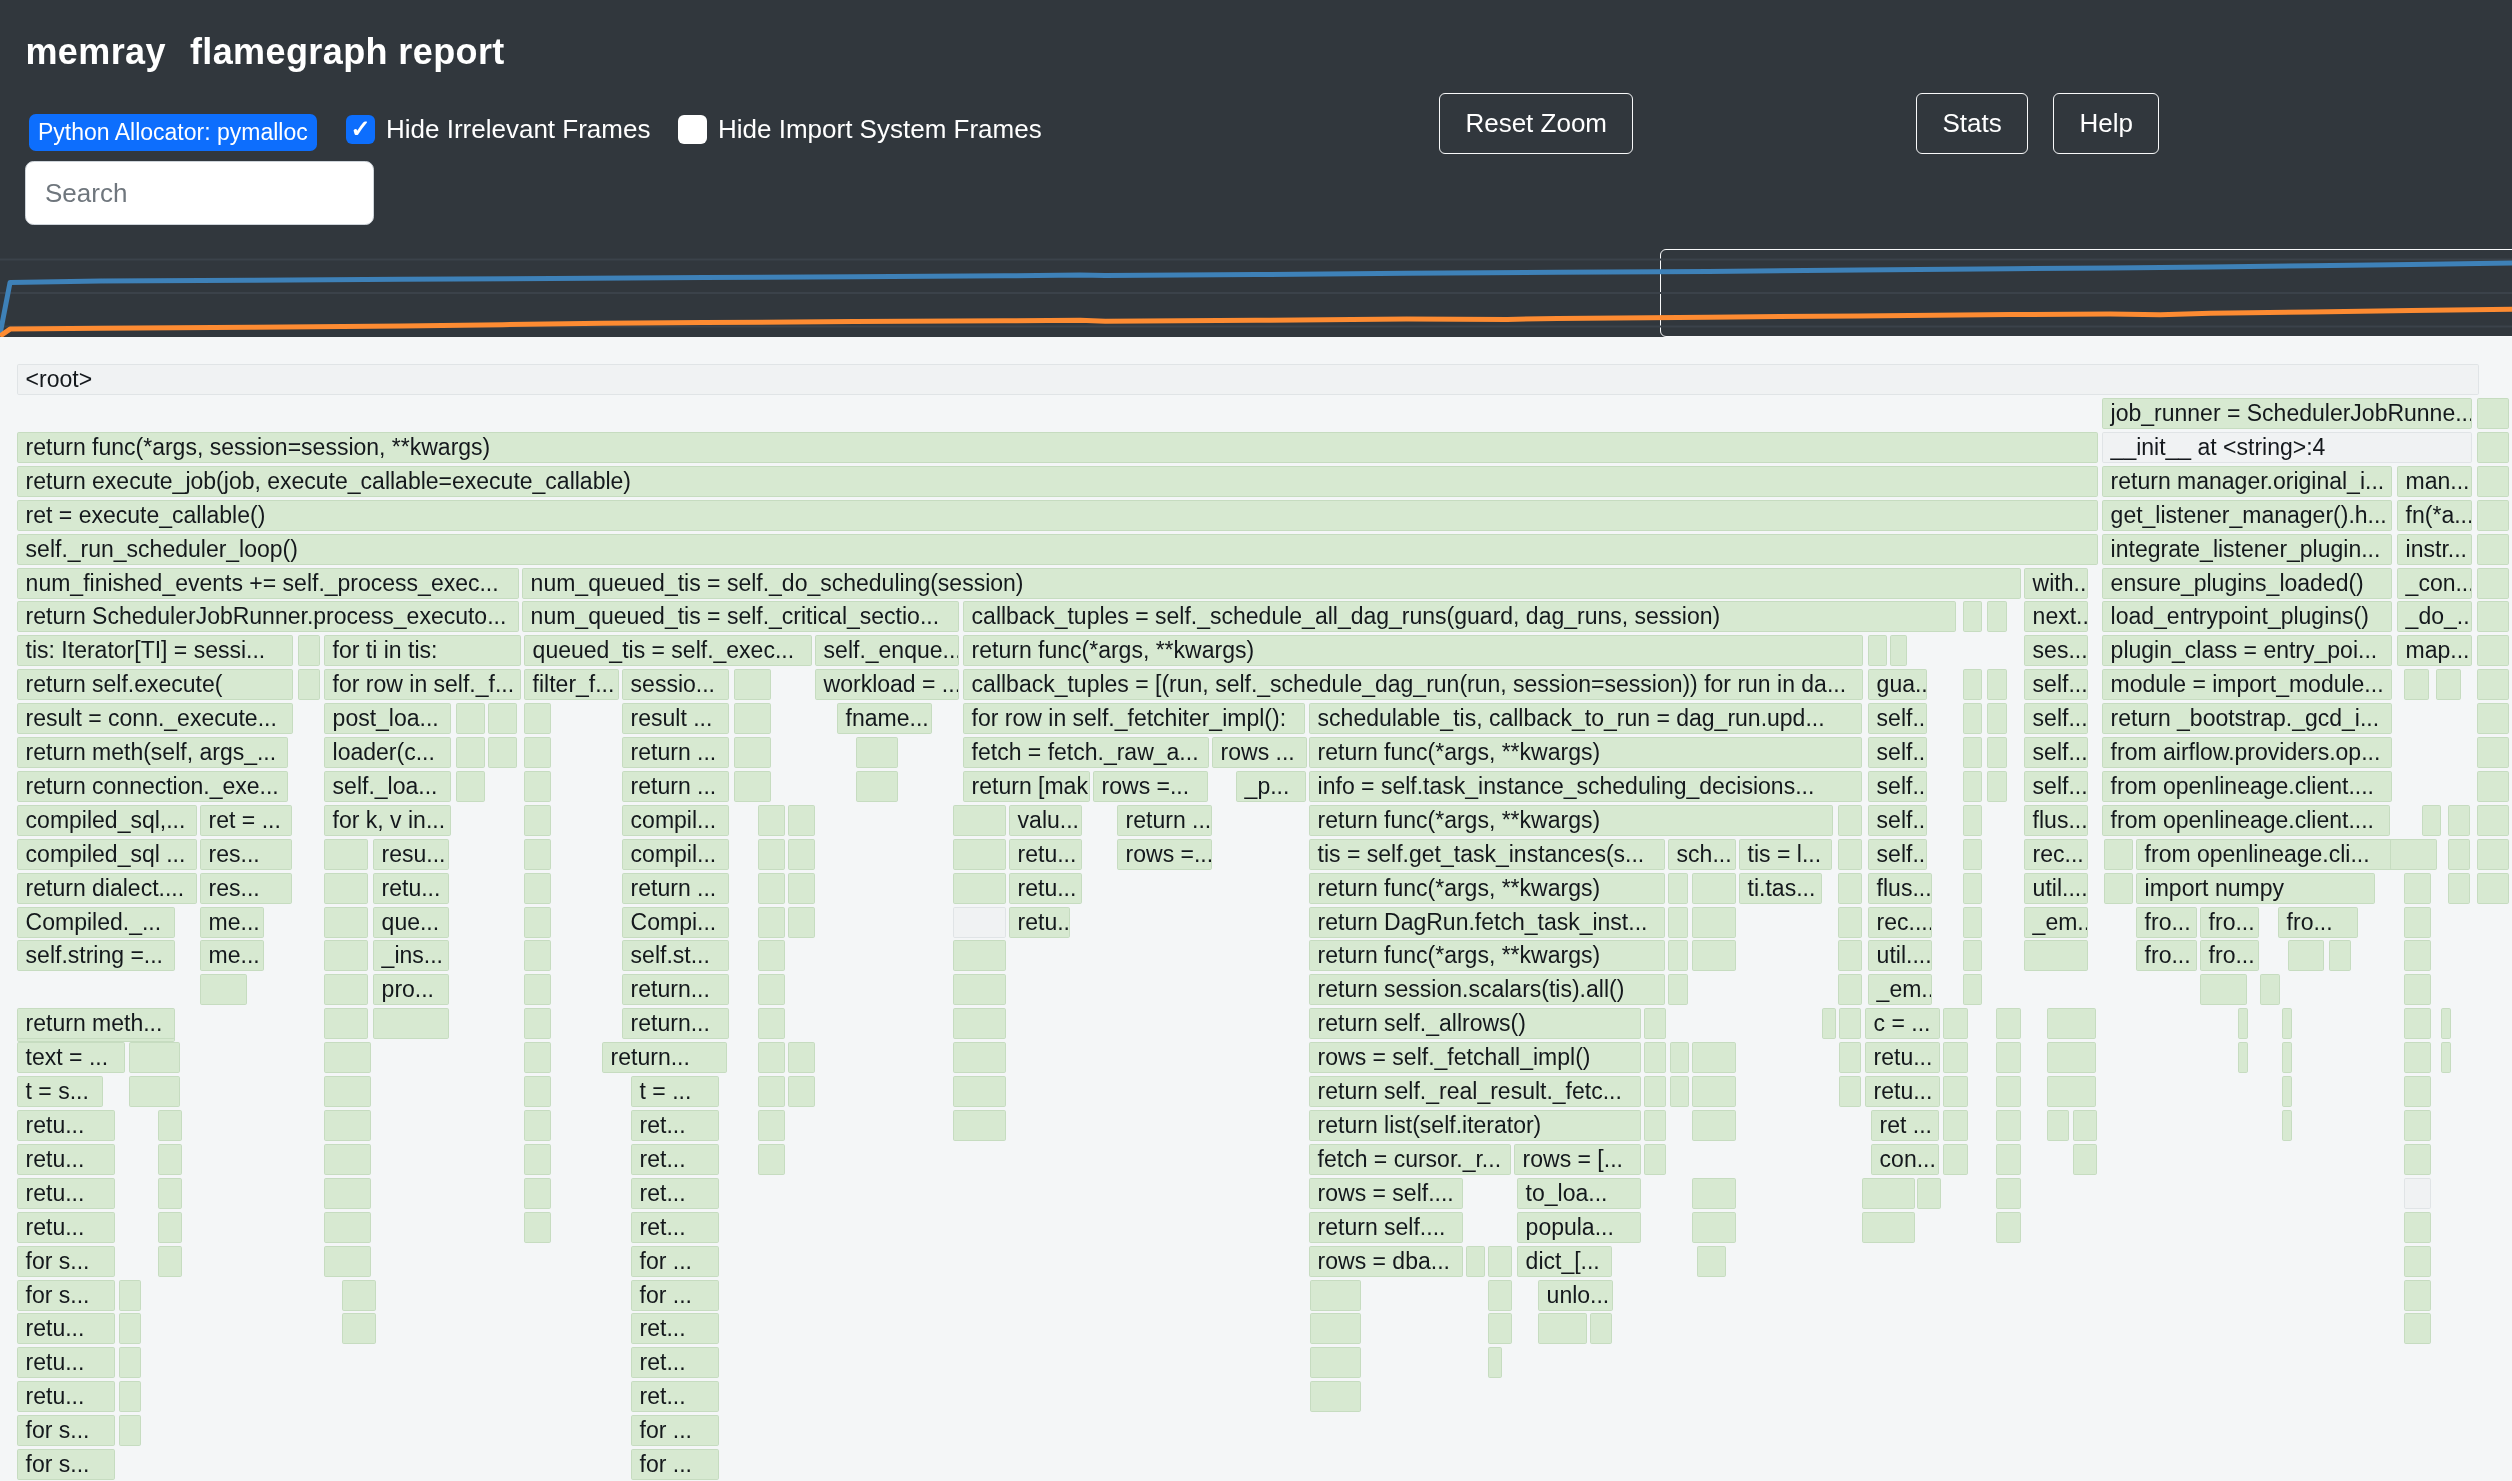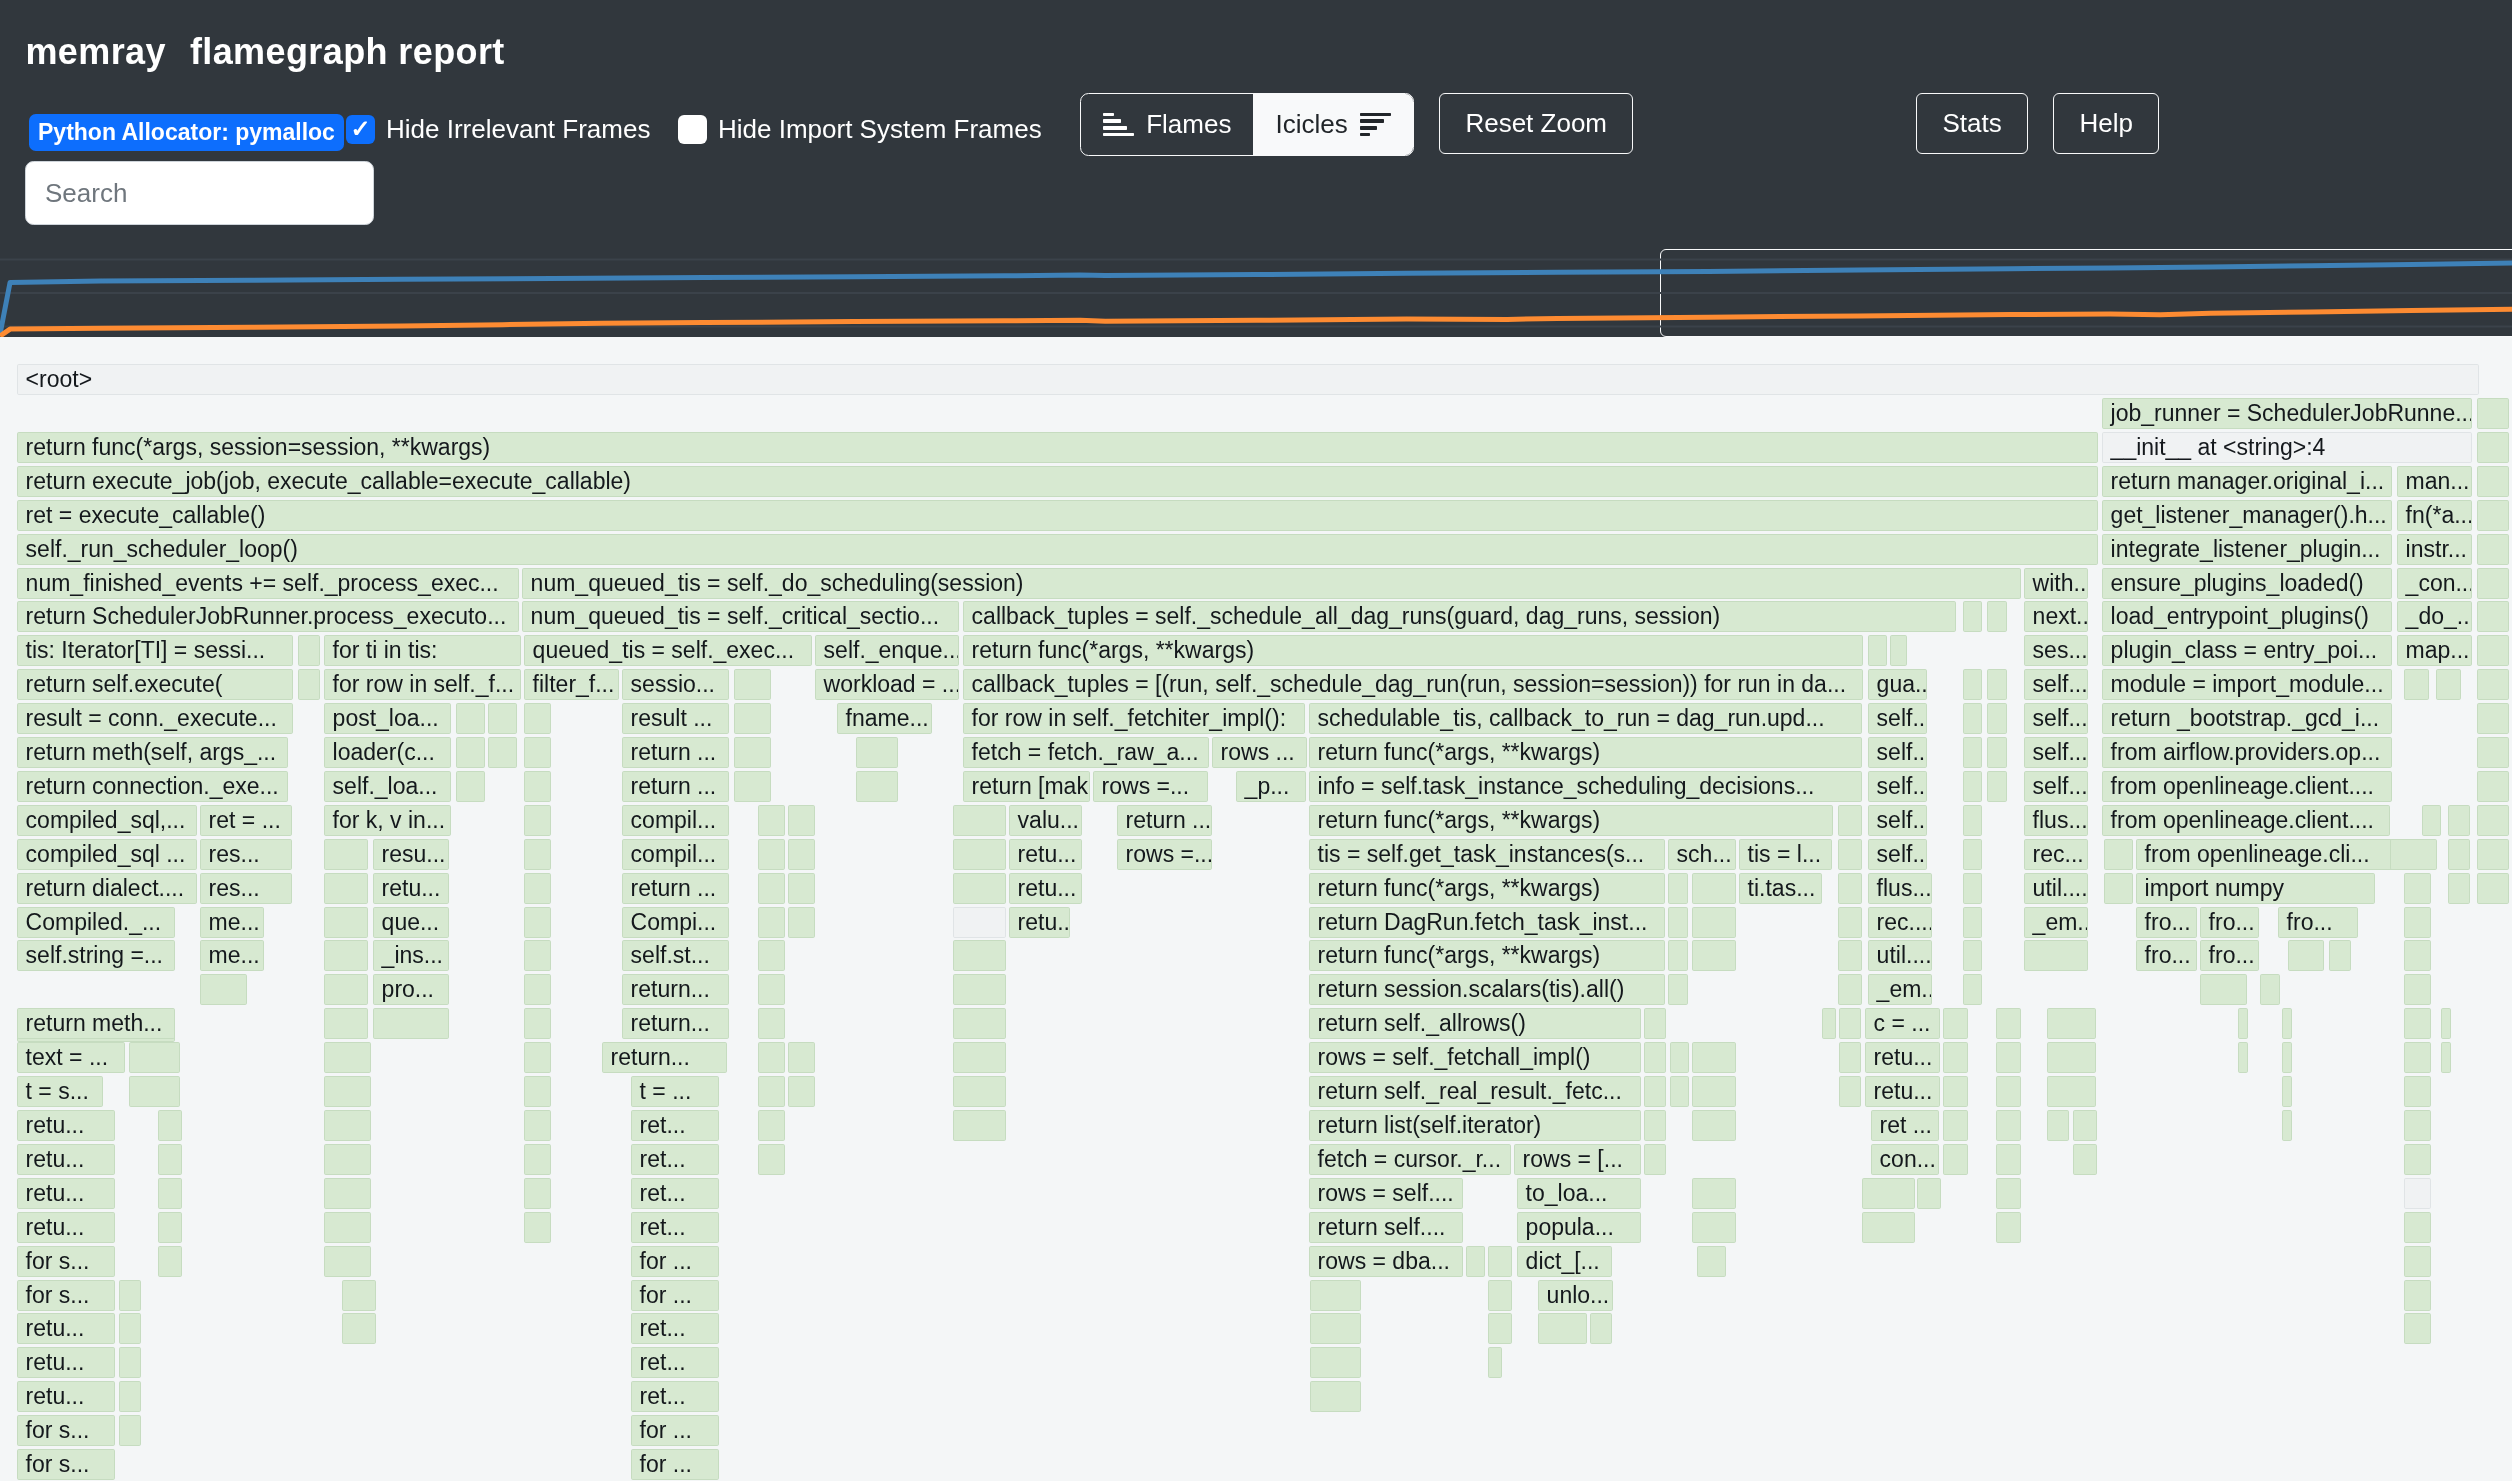--- a/index.html
+++ b/index.html
@@ -4,21 +4,21 @@
 <style>
   html,body{margin:0;padding:0;}
   body{font-family:"Liberation Sans",sans-serif;}
   .app{position:relative;width:2512px;height:1482px;background:#31373d;overflow:hidden;}
 
   
   .page-title{position:absolute;left:25.4px;top:30.5px;margin:0;color:#ffffff;font-size:36px;font-weight:600;letter-spacing:0.4px;}
   .page-title .app-name{margin-right:24px;}
 
   .badge{position:absolute;left:29px;top:114px;height:37px;line-height:37px;padding:0 9px;border-radius:6.8px;
-         color:#fff;font-size:23px;font-weight:bold;}
+         color:#fff;font-size:23px;font-weight:normal;}
 
   .checkbox-label{position:absolute;top:114px;display:flex;align-items:center;gap:11px;color:#fff;font-size:26px;cursor:pointer;}
   .cb{width:29px;height:29px;border-radius:6px;background:#fff;flex:0 0 auto;position:relative;}
   .cb.checked{background:#0d6efd;}
   .cb.checked::after{content:"✓";position:absolute;left:50%;top:50%;transform:translate(-50%,-54%);color:#fff;font-size:24px;font-weight:bold;}
 
   .toggle-group{position:absolute;left:1080px;top:93px;height:61px;display:flex;border:1.7px solid #f8f9fa;border-radius:8.5px;overflow:hidden;}
   .toggle-btn{display:flex;align-items:center;gap:12.7px;padding:0 22px;font-size:26px;background:transparent;border:none;color:#fff;cursor:pointer;font-family:inherit;}
   .toggle-btn.active{background:#f8f9fa;color:#212529;}
   .bars{display:flex;flex-direction:column;gap:3.4px;width:30.5px;}
@@ -62,40 +62,20 @@
   <label class="checkbox-label" style="left:346px;">
     <span class="cb checked"></span>
     <span>Hide Irrelevant Frames</span>
   </label>
 
   <label class="checkbox-label" style="left:678px;">
     <span class="cb"></span>
     <span>Hide Import System Frames</span>
   </label>
 
-  <div class="toggle-group">
-    <button class="toggle-btn">
-      <span class="bars flames">
-          <span></span>
-          <span></span>
-          <span></span>
-          <span></span>
-        </span>
-      <span>Flames</span>
-    </button>
-    <button class="toggle-btn active">
-      <span>Icicles</span>
-      <span class="bars icicles">
-          <span></span>
-          <span></span>
-          <span></span>
-          <span></span>
-        </span>
-    </button>
-  </div>
 
   <button class="btn reset">Reset Zoom</button>
   <button class="btn memgraph">Memory Graph</button>
   <button class="btn stats">Stats</button>
   <button class="btn help">Help</button>
 
   <input class="search" type="text" placeholder="Search" style="">
 
   <svg class="memgraph" viewBox="0 0 100 100" preserveAspectRatio="none">
     <line class="gridline" x1="0" y1="12" x2="100" y2="12" vector-effect="non-scaling-stroke"></line>

